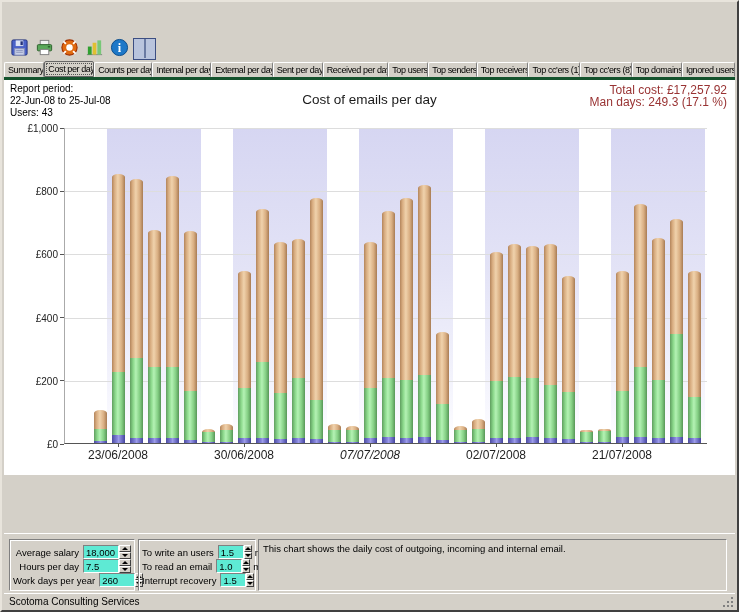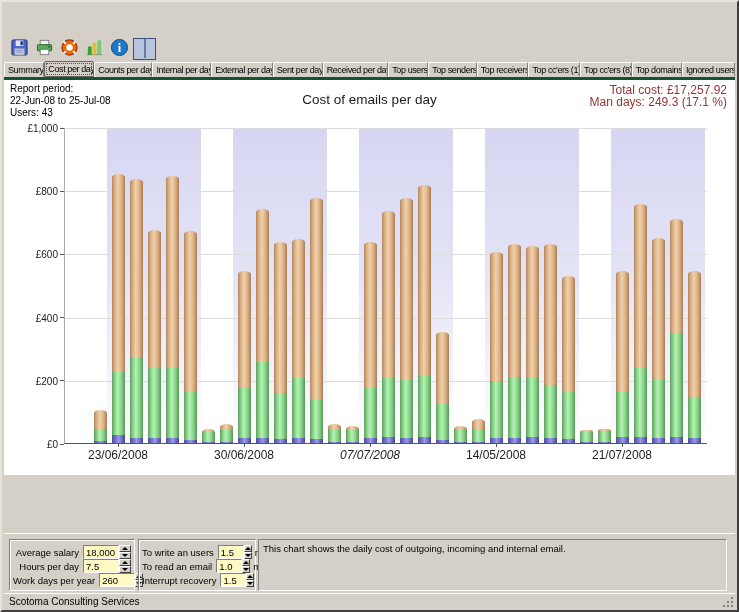--- a/index.html
+++ b/index.html
@@ -93,21 +93,21 @@
   .grpbox {
     position:absolute; top:5px; height:52px;
     border:1px solid; border-color:#808080 #fff #fff #808080;
     box-shadow:1px 1px 0 #fff inset;
   }
   .grp-rows { display:flex; flex-direction:column; justify-content:flex-end; height:100%; padding:3px 3px; }
   .ctl-row { display:flex; align-items:center; height:14px; }
   .ctl-label { flex:1; text-align:right; font-size:9.5px; padding-right:4px; white-space:nowrap; }
   .ctl-input {
     width:36px; height:14px; font-size:9.5px; font-family:"Liberation Sans",sans-serif;
-    border:1px solid; border-color:#808080 #fff #fff #808080; background:#fef9c3; padding:0 2px;
+    border:1px solid; border-color:#808080 #fff #fff #808080; background:#5eead4; padding:0 2px;
   }
   .grp2 .ctl-input { width:26px; }
   .spinner { width:12px; height:14px; display:flex; flex-direction:column; }
   .spinbtn {
     flex:1; background:#d4d0c8; border:1px solid; border-color:#fff #404040 #404040 #fff;
     display:flex; align-items:center; justify-content:center;
   }
   .arr-up { width:0; height:0; border-left:3px solid transparent; border-right:3px solid transparent; border-bottom:3px solid #000; }
   .arr-dn { width:0; height:0; border-left:3px solid transparent; border-right:3px solid transparent; border-top:3px solid #000; }
   .ctl-suffix { font-size:9.5px; padding-left:3px; white-space:nowrap; }
@@ -343,21 +343,21 @@
         <div class="bar-seg seg-outgoing" style="left: 622.5px; width: 13px; bottom: 0px; height: 4.74px;"></div>
         <div class="bar-seg seg-incoming" style="left: 622.5px; width: 13px; bottom: 4.74px; height: 41.08px;"></div>
         <div class="bar-seg seg-internal" style="left: 622.5px; width: 13px; bottom: 45.82px; height: 126.4px;"></div>
         <div class="xtick" style="left: 53px;"></div>
         <div class="xlabel" style="left: 53px;">23/06/2008</div>
         <div class="xtick" style="left: 179px;"></div>
         <div class="xlabel" style="left: 179px;">30/06/2008</div>
         <div class="xtick" style="left: 305px;"></div>
         <div class="xlabel" style="left: 305px; font-style: italic;">07/07/2008</div>
         <div class="xtick" style="left: 431px;"></div>
-        <div class="xlabel" style="left: 431px;">14/05/2008</div>
+        <div class="xlabel" style="left: 431px;">02/07/2008</div>
         <div class="xtick" style="left: 557px;"></div>
         <div class="xlabel" style="left: 557px;">21/07/2008</div>
       </div>
 
   </div>
 
   <div class="controls">
     <div class="grpbox grp1" style="left:5px; width:126px;">
       <div class="grp-rows">
           <div class="ctl-row">

